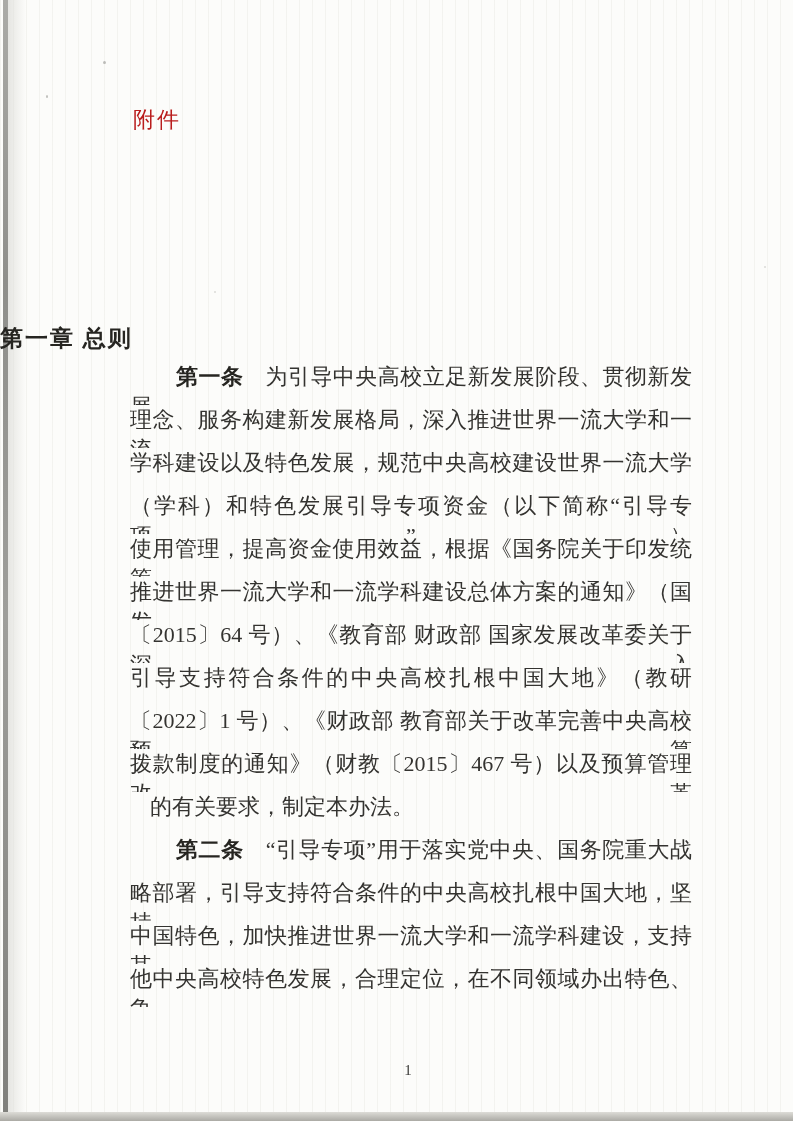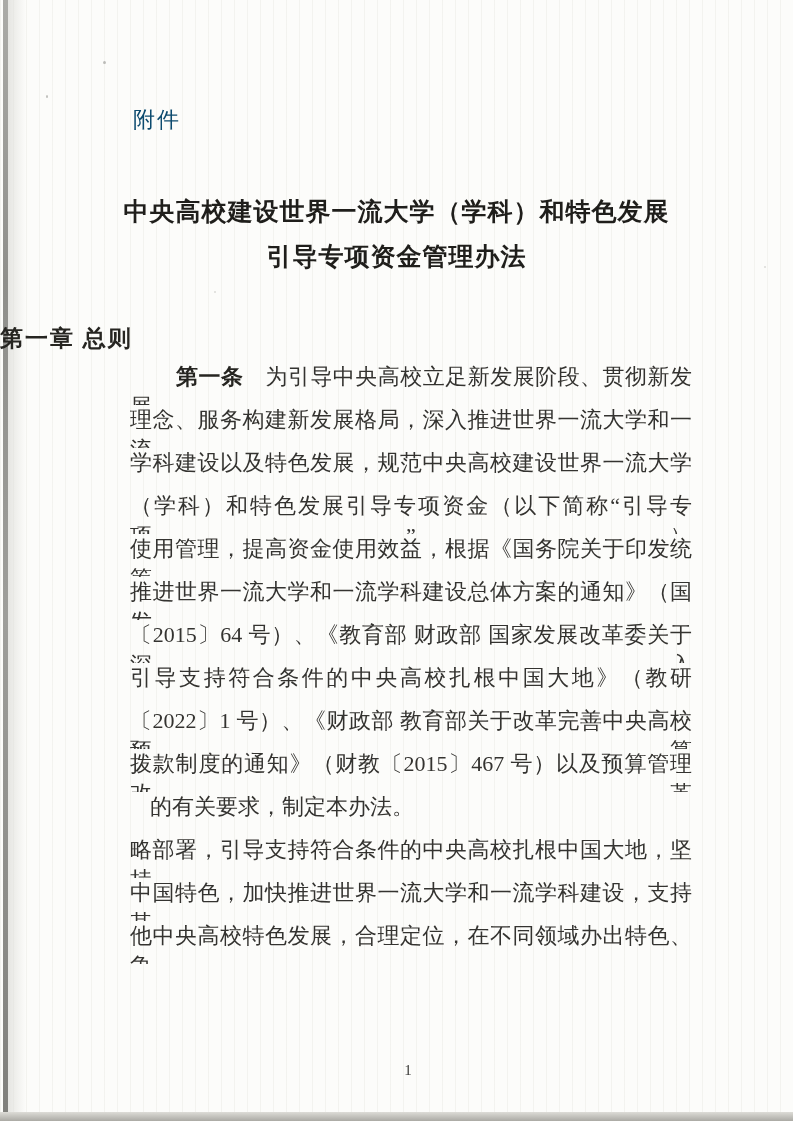--- a/index.html
+++ b/index.html
@@ -32,21 +32,21 @@
   
   .edge-bottom {
     position:absolute; left:0; bottom:0; width:100%; height:9px;
     background:linear-gradient(180deg,#dddcd7,#abaaa4);
   }
   .speck { position:absolute; background:#8d8d89; border-radius:50%; opacity:.55; }
 
   .attachment {
     position:absolute; left:133px; top:105px;
     font-family:"Liberation Sans","DejaVu Sans",sans-serif;
-    font-size:22px; color:#0c4a6e; letter-spacing:2px;
+    font-size:22px; color:#b91c1c; letter-spacing:2px;
   }
   .title {
     position:absolute; left:0; top:189px; width:100%;
     text-align:center; font-weight:700; color:#1f1e1b;
     font-size:25px; line-height:45px; letter-spacing:1px;
   }
   .chapter {
     position:absolute; left:0; top:323px; width:100%;
     text-align:left; font-weight:700; color:#262521;
     font-size:23px; letter-spacing:2px;
@@ -79,39 +79,36 @@
   <div class="edge-left-fade"></div>
   <div class="edge-bottom"></div>
 
   <div class="speck" style="left:103px;top:61px;width:3px;height:3px;"></div>
   <div class="speck" style="left:46px;top:95px;width:2px;height:3px;"></div>
   <div class="speck" style="left:214px;top:291px;width:2px;height:2px;opacity:.3;"></div>
   <div class="speck" style="left:764px;top:266px;width:2px;height:2px;opacity:.3;"></div>
 
   <div class="attachment">附件</div>
 
-  <div class="title">
-    <div>中央高校建设世界一流大学（学科）和特色发展</div>
-    <div>引导专项资金管理办法</div>
-  </div>
 
   <div class="chapter">第一章 总则</div>
 
   <div class="body-text">
     <div class="line indent"><b class="lead">第一条</b><span>为引导中央高校立足新发展阶段、贯彻新发展</span></div>
     <div class="line">理念、服务构建新发展格局，深入推进世界一流大学和一流</div>
     <div class="line">学科建设以及特色发展，规范中央高校建设世界一流大学</div>
     <div class="line">（学科）和特色发展引导专项资金（以下简称“引导专项”）</div>
     <div class="line">使用管理，提高资金使用效益，根据《国务院关于印发统筹</div>
     <div class="line">推进世界一流大学和一流学科建设总体方案的通知》（国发</div>
     <div class="line">〔2015〕64 号）、《教育部 财政部 国家发展改革委关于深入</div>
     <div class="line">引导支持符合条件的中央高校扎根中国大地》（教研</div>
     <div class="line">〔2022〕1 号）、《财政部 教育部关于改革完善中央高校预算</div>
     <div class="line">拨款制度的通知》（财教〔2015〕467 号）以及预算管理改革</div>
     <div class="line end">的有关要求，制定本办法。</div>
+    <div class="line indent"><b class="lead">第二条</b><span>“引导专项”用于落实党中央、国务院重大战</span></div>
     <div class="line">略部署，引导支持符合条件的中央高校扎根中国大地，坚持</div>
     <div class="line">中国特色，加快推进世界一流大学和一流学科建设，支持其</div>
     <div class="line">他中央高校特色发展，合理定位，在不同领域办出特色、争</div>
   </div>
 
   <div class="page-number">1</div>
 
 </div>
 
 </body></html>

